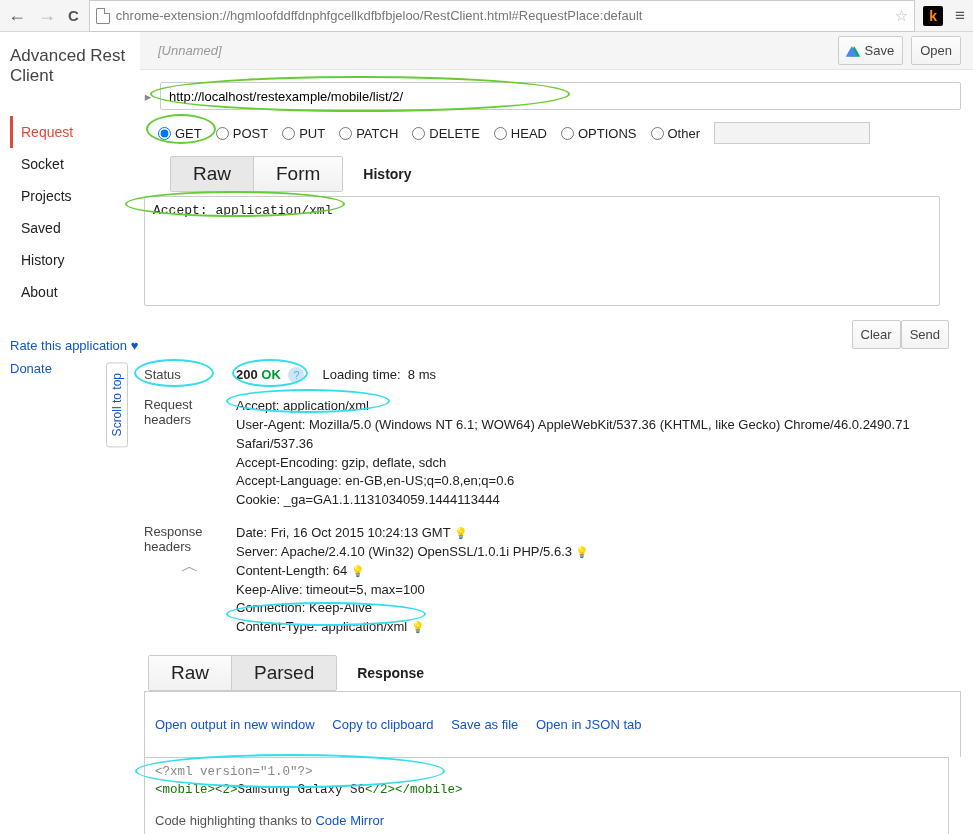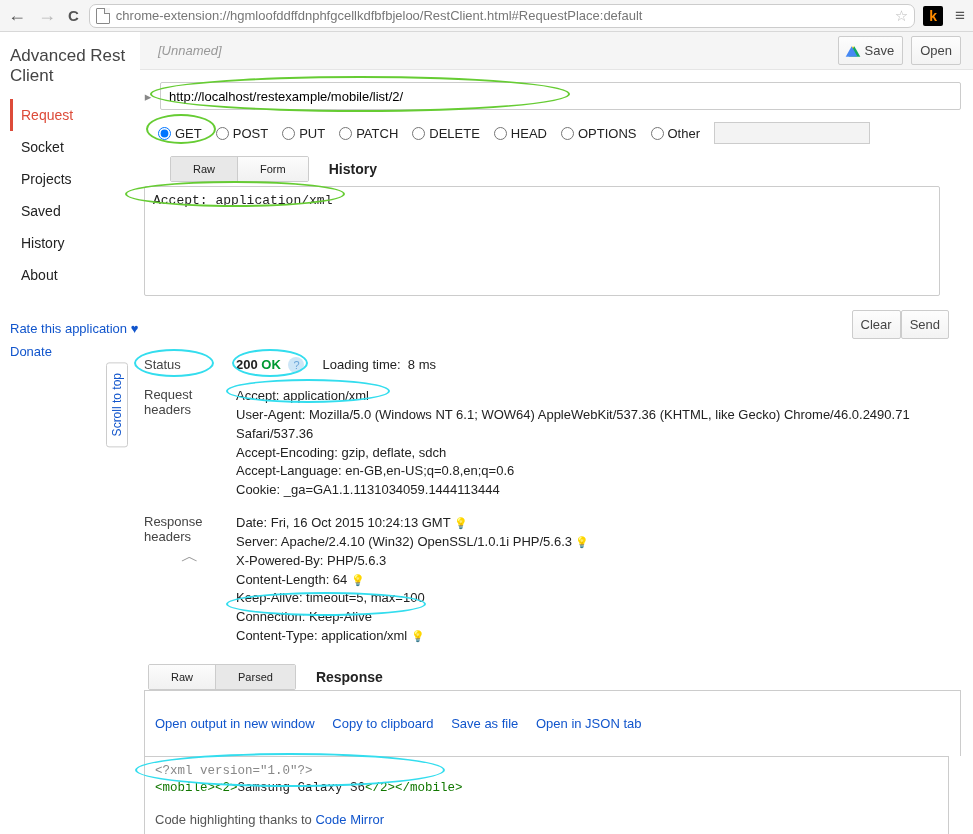--- a/index.html
+++ b/index.html
@@ -1,30 +1,30 @@
 <!DOCTYPE html>
 <html><head>
 <meta charset="utf-8">
 <style>
 * { box-sizing: border-box; margin: 0; padding: 0; }
 body { font-family: Arial, Helvetica, sans-serif; font-size: 13px; color: #222; background: #fff; width: 973px; }
 .chrome-bar { height: 32px; background: #f5f5f5; border-bottom: 1px solid #d8d8d8; display: flex; align-items: center; padding: 0 6px; gap: 8px; }
 .nav-arrow { font-size: 18px; color: #555; cursor: pointer; padding: 0 2px; }
 .nav-arrow.disabled { color: #b8b8b8; }
 .reload { font-size: 15px; color: #555; font-weight: bold; }
-.omnibox { flex: 1; height: 24px; border: 1px solid #ccc; border-radius: 7px; background: #fff; display: flex; align-items: center; padding: 0 6px; gap: 6px; }
+.omnibox { flex: 1; height: 32px; border: 1px solid #ccc; border-radius: 0; background: #fff; display: flex; align-items: center; padding: 0 6px; gap: 6px; }
 .page-icn { width: 14px; height: 16px; border: 1px solid #888; border-radius: 1px; position: relative; }
 .page-icn::after { content: ''; position: absolute; right: -1px; top: -1px; width: 5px; height: 5px; background: #f5f5f5; border-left: 1px solid #888; border-bottom: 1px solid #888; }
 .omnibox-text { flex: 1; font-size: 13px; color: #777; white-space: nowrap; overflow: hidden; }
 .omnibox-star { color: #bbb; font-size: 15px; }
 .ext-icon { width: 20px; height: 20px; background: #000; color: #ff8c00; font-weight: bold; font-size: 14px; display: flex; align-items: center; justify-content: center; border-radius: 2px; }
 .chrome-menu { font-size: 17px; color: #555; letter-spacing: -2px; padding: 0 4px; }
 .page { display: flex; }
 .sidebar { width: 140px; padding: 14px 0 0 10px; }
-.app-title { font-size: 17px; font-weight: normal; color: #444; line-height: 1.2; margin-bottom: 12px; }
+.app-title { font-size: 17px; font-weight: normal; color: #444; line-height: 1.2; margin-bottom: 29px; }
 .nav-item { display: block; padding: 8px 0 8px 8px; border-left: 3px solid transparent; color: #222; cursor: pointer; font-size: 14px; }
 .nav-item.active { border-left: 3px solid #dd4b39; color: #dd4b39; }
 .side-links { margin-top: 30px; font-size: 13px; }
 .side-links a { color: #1155cc; text-decoration: none; display: block; margin-bottom: 8px; cursor: pointer; }
 .main { flex: 1; padding: 0; position: relative; }
 .topbar { background: #f5f5f5; height: 38px; border-bottom: 1px solid #e5e5e5; display: flex; align-items: center; padding: 0 12px; gap: 8px; }
 .title-input { color: #999; font-style: italic; font-size: 13px; padding-left: 6px; flex: 1; }
 .btn { background: linear-gradient(#fdfdfd,#f3f3f3); border: 1px solid #ccc; border-radius: 2px; padding: 6px 8px; font-size: 13px; color: #444; cursor: pointer; display: inline-flex; align-items: center; gap: 6px; }
 .gdrive { width:0;height:0;border-left:6px solid transparent;border-right:6px solid transparent;border-bottom:10px solid #ffce00;position:relative;display:inline-block; }
 .gdrive::before{content:'';position:absolute;left:-6px;top:3px;width:0;height:0;border-left:6px solid transparent;border-right:6px solid transparent;border-bottom:10px solid #11a861;transform:rotate(-120deg);}
@@ -32,21 +32,21 @@
 .content { padding: 12px 12px 0 0; }
 .url-row { display: flex; align-items: center; gap: 4px; margin-bottom: 12px; position: relative; }
 .expand-tri { width: 16px; height: 24px; display:flex; align-items:center; justify-content:center; cursor:pointer; color:#888; }
 .url-input { flex: 1; height: 28px; border: 1px solid #ccc; border-radius: 2px; padding: 0 8px; font-size: 13px; }
 .oval-green { position: absolute; border: 2px solid #66cc33; border-radius: 50%; pointer-events: none; }
 .oval-cyan { position: absolute; border: 2px solid #33ddee; border-radius: 50%; pointer-events: none; }
 .methods { display: flex; align-items: center; gap: 14px; margin: 0 0 12px 18px; font-size: 13px; position:relative; }
 .methods label { display: inline-flex; align-items: center; gap: 4px; cursor: pointer; }
 .other-box { width: 156px; height: 22px; background: #f3f3f3; border: 1px solid #ccc; }
 .tabset { display: inline-flex; border: 1px solid #ccc; border-radius: 2px; overflow: hidden; margin-left: 30px; }
-.tabset .tab { padding: 6px 22px; background: linear-gradient(#fcfcfc,#f1f1f1); cursor: pointer; font-size: 11px; border-right: 1px solid #ccc; }
+.tabset .tab { padding: 6px 22px; background: linear-gradient(#fcfcfc,#f1f1f1); cursor: pointer; font-size: 19px; border-right: 1px solid #ccc; }
 .tabset .tab:last-child { border-right: none; }
 .tabset .tab.active { background: #e8e8e8; }
 .section-label { font-weight: bold; font-size: 14px; margin-left: 20px; }
 .header-tab-row { display:flex; align-items:center; margin-bottom:4px; }
 .headers-box { width: 796px; height: 110px; border: 1px solid #ccc; border-radius: 2px; margin-left: 4px; padding: 6px 8px; font-family: "Courier New", monospace; font-size: 13px; resize: both; position:relative; }
 .action-row { display:flex; justify-content:flex-end; padding: 14px 12px 18px 0; }
 .scroll-top { position: absolute; left: -34px; top: 330px; writing-mode: vertical-rl; transform: rotate(180deg); border:1px solid #ccc; border-radius:3px; padding:10px 3px; color:#1155cc; font-size:12px; cursor:pointer; background:#fff; }
 .info-block { display:flex; margin: 0 0 14px 4px; font-size:13px; position:relative; }
 .info-label { width: 92px; color:#444; }
 .info-body { flex:1; }
@@ -197,21 +197,20 @@
       </div>
 
       <div class="info-block">
         <div style="width:92px;">
           <div class="info-label" style="width:auto;">Response headers</div>
           <div class="collapse-chevron">︿</div>
         </div>
         <div class="info-body kv" id="reshdrs">
             <div><b>Date</b>: Fri, 16 Oct 2015 10:24:13 GMT <span class="bulb">💡</span></div>
             <div><b>Server</b>: Apache/2.4.10 (Win32) OpenSSL/1.0.1i PHP/5.6.3 <span class="bulb">💡</span></div>
-            <div><b>X-Powered-By</b>: PHP/5.6.3</div>
             <div><b>Content-Length</b>: 64 <span class="bulb">💡</span></div>
             <div><b>Keep-Alive</b>: timeout=5, max=100</div>
             <div><b>Connection</b>: Keep-Alive</div>
             <div><b>Content-Type</b>: application/xml <span class="bulb">💡</span></div>
           </div>
         <span class="oval-cyan" style="left:82px;top:78px;width:200px;height:24px;"></span>
       </div>
 
       <div class="response-tab-row">
         <div class="tabset" style="margin-left:4px;">

